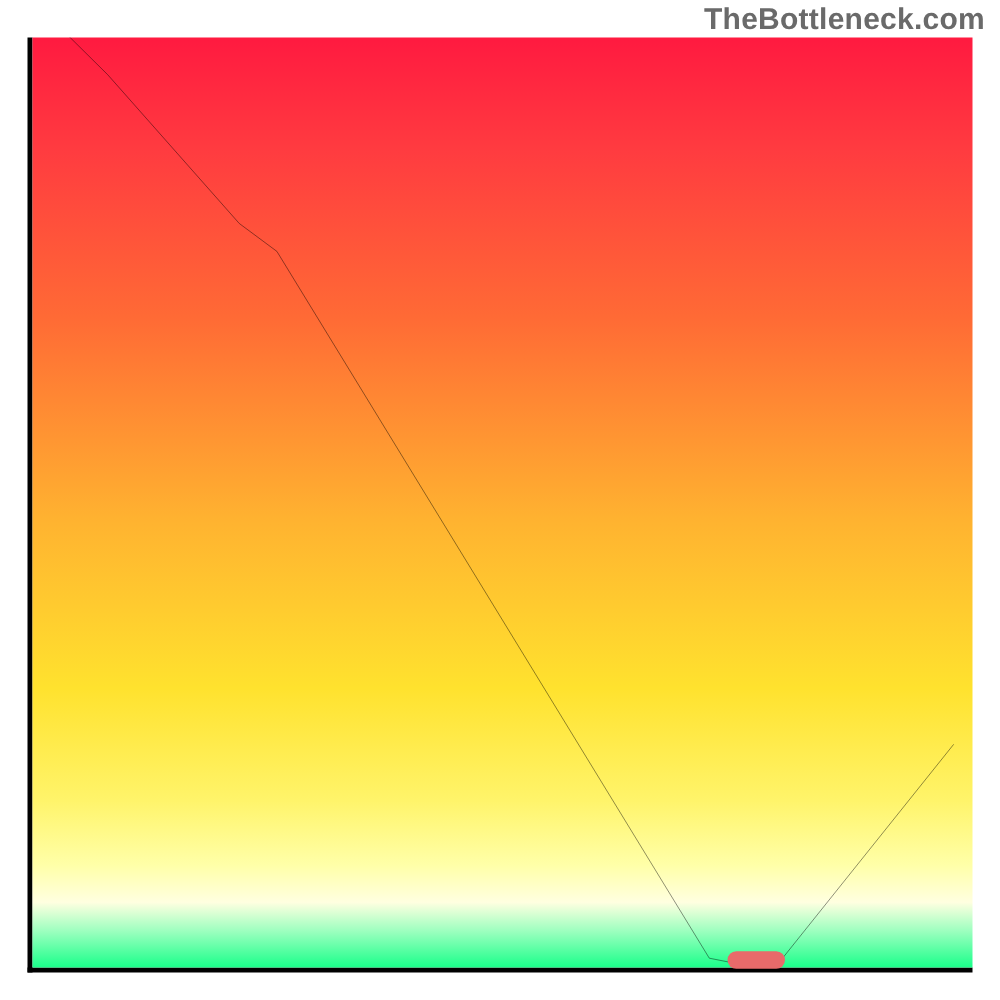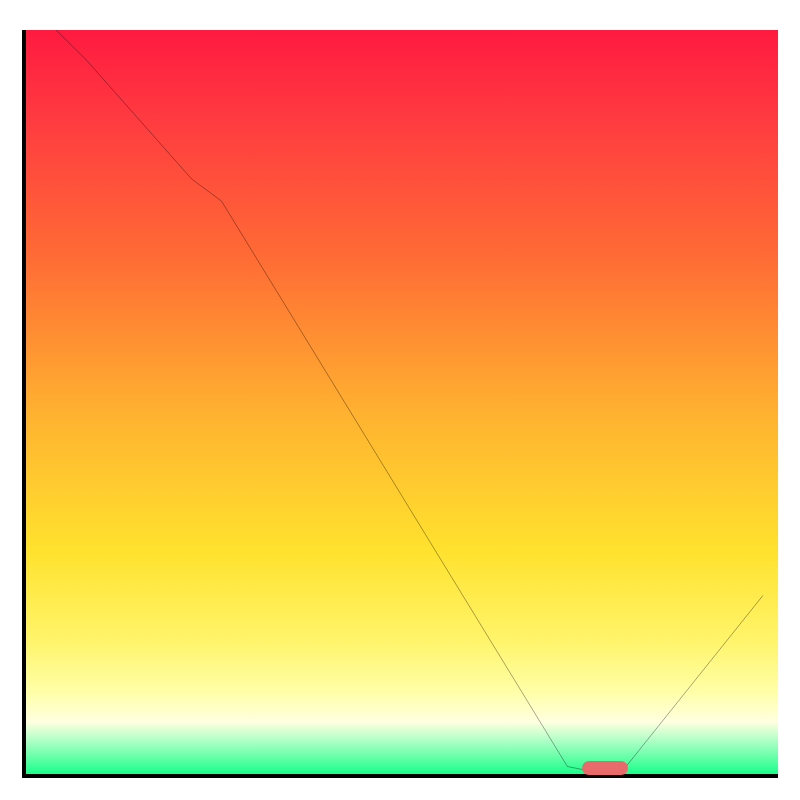--- a/index.html
+++ b/index.html
@@ -64,20 +64,21 @@
   .marker {
     position: absolute;
     background: #e86a6a;
     border-radius: 999px;
   }
 </style>
 </head>
 <body>
 
 <div class="container">
+  <div class="watermark">TheBottleneck.com</div>
 
   <div class="plot-frame">
     <div class="gradient-fill"></div>
 
     <svg class="curve" viewBox="0 0 100 100" preserveAspectRatio="none">
       <path id="curve-path" fill="none" stroke="#000" stroke-width="0.35" vector-effect="non-scaling-stroke" d="M0.00 -4.00 L8.00 4.00 L22.00 20.00 L26.00 23.00 L72.00 99.00 L77.00 100.00 L79.00 100.00 L98.00 76.00"></path>
     </svg>
 
     <div class="marker" id="marker-pill" style="left: 74%; width: 6%; top: calc(99.2% - 7px); height: 14px;"></div>
   </div>

